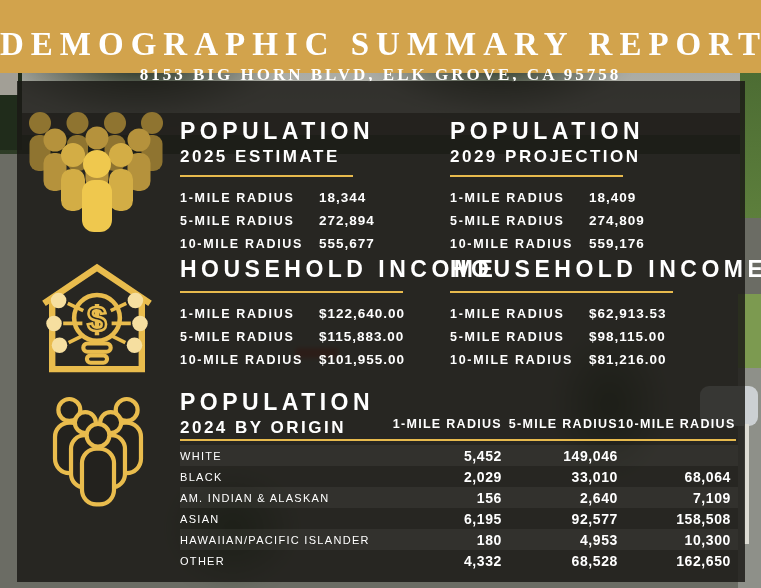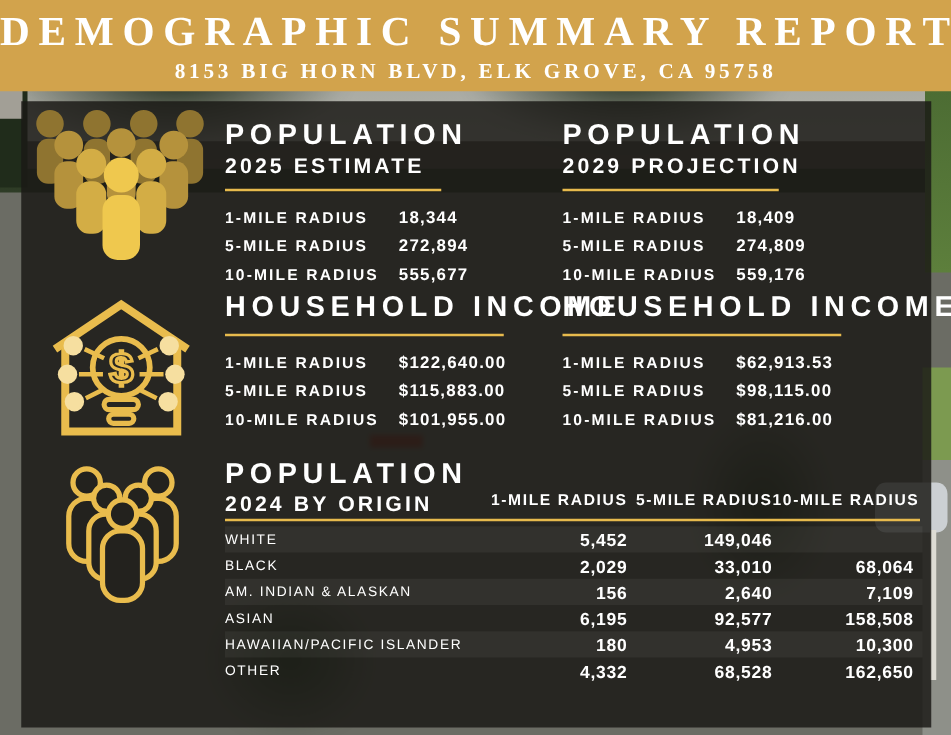--- a/index.html
+++ b/index.html
@@ -28,28 +28,28 @@
   .ph-curb   { left:744px; top:424px; width:5px; height:120px; background:#dddcd4; }
   .ph-palm1  { left:552px; top:328px; width:115px; height:152px; background:radial-gradient(closest-side,#2a3a22,transparent); filter:blur(7px); }
   .ph-palm2  { left:165px; top:468px; width:135px; height:120px; background:radial-gradient(closest-side,#2c4226,transparent); filter:blur(7px); }
   .ph-sign   { left:296px; top:348px; width:42px; height:10px; background:#8a3326; filter:blur(2px); }
   
   .header {
     position:absolute; left:0; top:0; width:761px; height:73px;
     background:#D2A34C; text-align:center;
     font-family:"Liberation Serif", serif; font-weight:700;
   }
-  .header .title    { padding-top:6px; font-size:33px; letter-spacing:7px; line-height:40px; white-space:nowrap; }
+  .header .title    { padding-top:24px; font-size:33px; letter-spacing:7px; line-height:40px; white-space:nowrap; }
   .header .subtitle { font-size:17px; letter-spacing:3px; line-height:22px; white-space:nowrap; }
   
   .panel {
     position:absolute; left:17px; top:81px; width:728px; height:501px;
     background:rgba(26,25,21,0.84);
   }
-  .panel > div { position:absolute; }
+  .panel > div { position:absolute;margin-top:24px; }
   .icon-pop { left:4px;  top:4px;   width:152px; height:130px; }
   .sec-0    { left:163px; top:13px;  width:262px; }
   .sec-1    { left:433px; top:13px;  width:285px; }
   .icon-inc { left:16px; top:148px; width:128px; height:128px; }
   .sec-2    { left:163px; top:151px; width:262px; }
   .sec-3    { left:433px; top:151px; width:285px; }
   .icon-org { left:22px; top:281px; width:118px; height:128px; }
   .origin-table { left:163px; top:284px; width:558px; }
   
   .s-title { font-size:23px; font-weight:800; letter-spacing:4.5px; line-height:27px; white-space:nowrap; }

